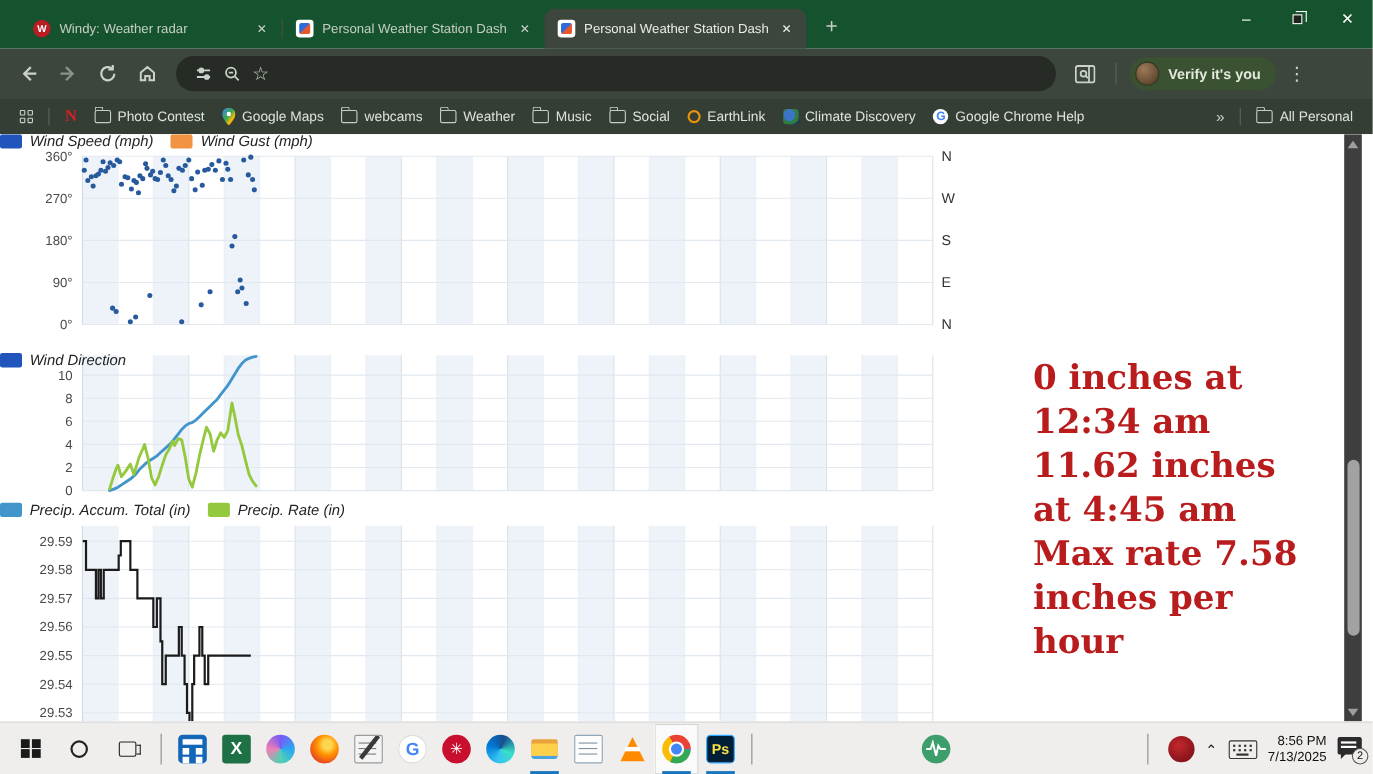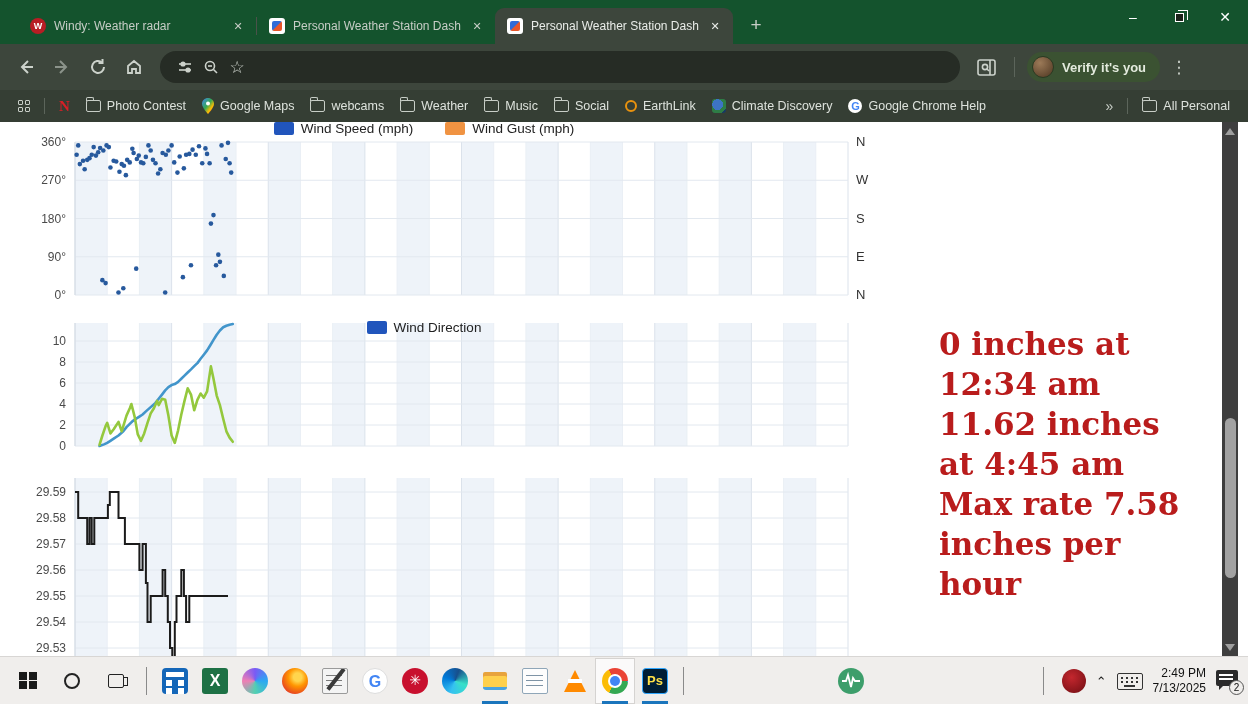--- a/index.html
+++ b/index.html
@@ -49,21 +49,21 @@
   .gmaps-pin { width:12px; height:16px; }
   .earthlink-ic { width:12px; height:12px; border:2px solid #e8920e; border-radius:50%; }
   .climate-ic { width:14px; height:14px; border-radius:3px; background:radial-gradient(circle at 40% 40%, #3d74c4 0 45%, #2e7d46 46% 75%, #173a63 76%); }
   .google-g { width:14px; height:14px; border-radius:50%; background:#fff; color:#4285f4; font-weight:bold; font-size:11px; text-align:center; line-height:14px; }
   .bm-right { margin-left:auto; display:flex; align-items:center; }
   .chevrons { font-size:14px; color:#c8cec7; padding:0 8px; }
 
   
   .content { position:relative; height:534px; background:#fff; overflow:hidden; }
   #charts { position:absolute; left:0; top:0; }
-  .legend-row { position:absolute; left:0; width:848px; display:flex; justify-content:center; align-items:center; gap:32px; font-size:13.5px; color:#222; }
+  .legend-row { position:absolute; left:0; width:848px; display:flex; justify-content:flex-start; align-items:center; gap:16px; font-size:13.5px; color:#222;font-style:italic; }
   .legend-item { display:flex; align-items:center; gap:7px; }
   .swatch { width:20px; height:13px; border-radius:2px; display:inline-block; }
   .annotation { position:absolute; left:895px; top:203px; width:300px; font-family:"DejaVu Serif","Liberation Serif",serif; font-weight:bold; font-size:31px; line-height:1.29; color:#b91c1c; white-space:pre-line;margin-left:44px; }
   .chart-hit { position:absolute; left:75px; width:773px; }
 
   
   .page-scrollbar { position:absolute; right:10px; top:0; width:16px; height:534px; background:#3e3e3e; }
   .sb-arrow { position:absolute; left:0; width:16px; height:14px; display:flex; align-items:center; justify-content:center; }
   .sb-arrow svg{ display:block; }
   .sb-thumb { position:absolute; left:2.5px; top:296px; width:11px; height:160px; background:#a2a2a2; border-radius:6px; }
@@ -530,20 +530,30 @@
       </span>
   </div>
 
   <div class="legend-row" style="top:198px">
     <span class="legend-item">
         <span class="swatch" style="background: rgb(33, 85, 188);"></span>
         <span>Wind Direction</span>
       </span>
   </div>
 
+  <div class="legend-row" style="top:334px">
+    <span class="legend-item">
+        <span class="swatch" style="background: rgb(66, 149, 203);"></span>
+        <span>Precip. Accum. Total (in)</span>
+      </span>
+    <span class="legend-item">
+        <span class="swatch" style="background: rgb(148, 200, 61);"></span>
+        <span>Precip. Rate (in)</span>
+      </span>
+  </div>
 
   <div class="annotation">0 inches at
 12:34 am
 11.62 inches
 at 4:45 am
 Max rate 7.58
 inches per
 hour</div>
 
   <div class="page-scrollbar">
@@ -626,21 +636,21 @@
         <polyline points="1,10 5,10 7,4 10,16 12,7 14,10 19,10"></polyline>
       </svg>
   </div>
 
   <div class="tray-right">
     <div class="tb-divider"></div>
     <span class="tray-red"></span>
     <span class="caret-ic">⌃</span>
     <span class="kbd-ic"></span>
     <div class="clock">
-      <div>2:49 PM</div>
+      <div>8:56 PM</div>
       <div>7/13/2025</div>
     </div>
     <span class="notif-ic">
       <span class="bubble"></span>
       <span class="notif-badge">2</span>
     </span>
   </div>
 </div>
 
 </body></html>

